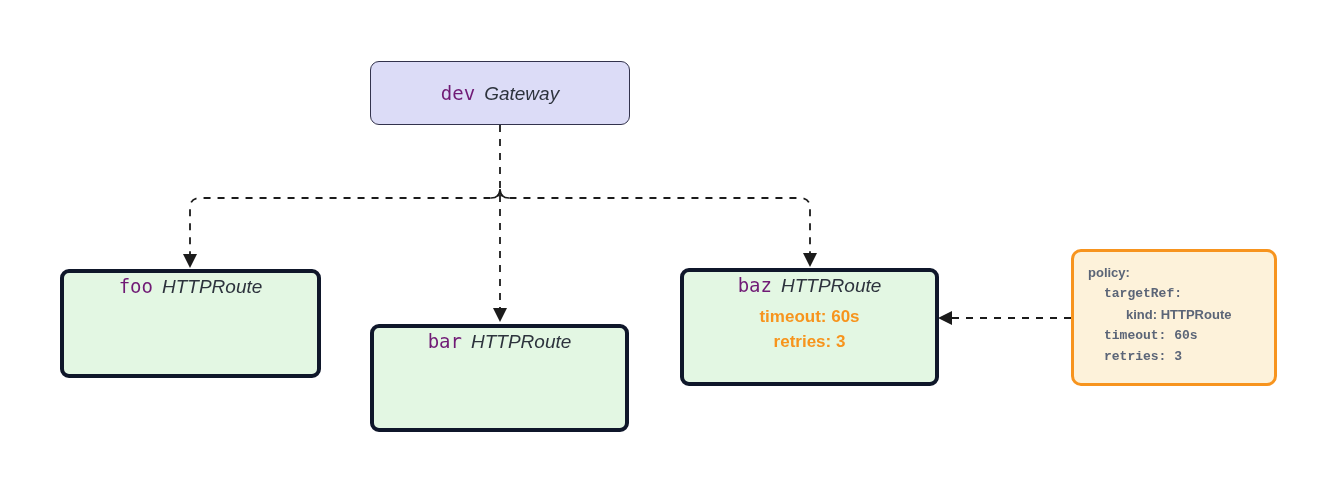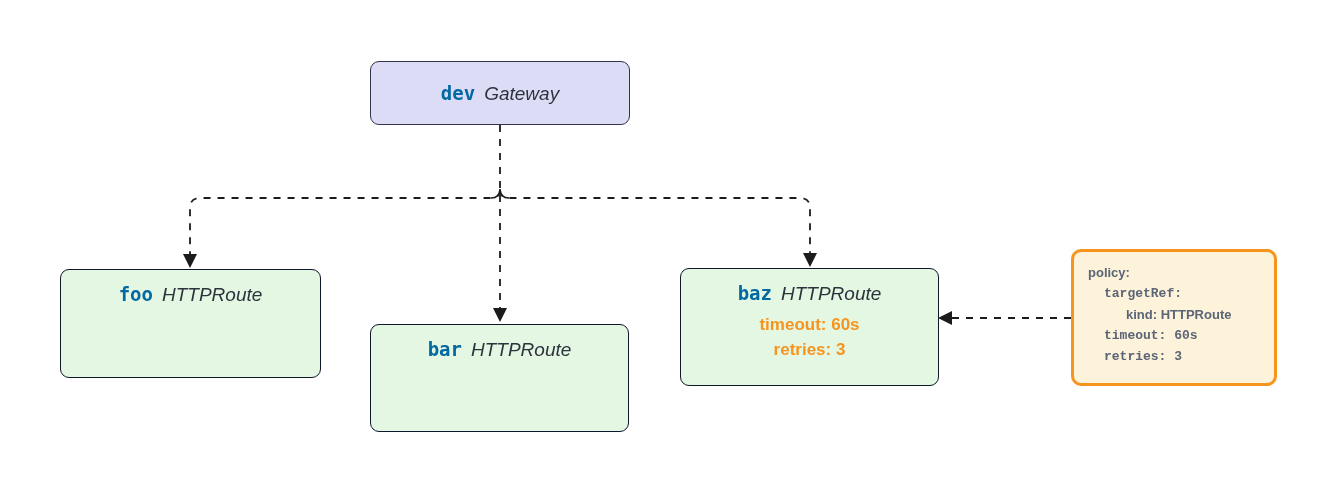--- a/index.html
+++ b/index.html
@@ -21,37 +21,35 @@
     align-items:center;
   }
   .node-gateway {
     left:370px; top:61px; width:260px; height:64px;
     background:#dcdcf7;
     border:1.5px solid #33334d;
     justify-content:center;
   }
   .node-route {
     background:#e3f7e3;
-    border:1px solid #0f172a;
-    padding-top:11px;
+    border:4px solid #0f172a;
   }
   .node-foo { left:60px;  top:269px; width:261px; height:109px; }
   .node-bar { left:370px; top:324px; width:259px; height:108px; }
   .node-baz { left:680px; top:268px; width:259px; height:118px; }
 
   .node-title {
     font-size:19px;
     color:#2d333d;
     line-height:27px;
     white-space:nowrap;
   }
   .node-title .mono {
     font-family:"DejaVu Sans Mono", monospace;
-    color:#0369a1;
-    font-weight:bold;
+    color:#701a75;
   }
   .node-title .kind { margin-left:9px;font-style:italic; }
 
   .annotations { margin-top:5px; text-align:center; }
   .annotation-line {
     font-size:17px;
     font-weight:bold;
     color:#f7941d;
     line-height:25px;
   }

